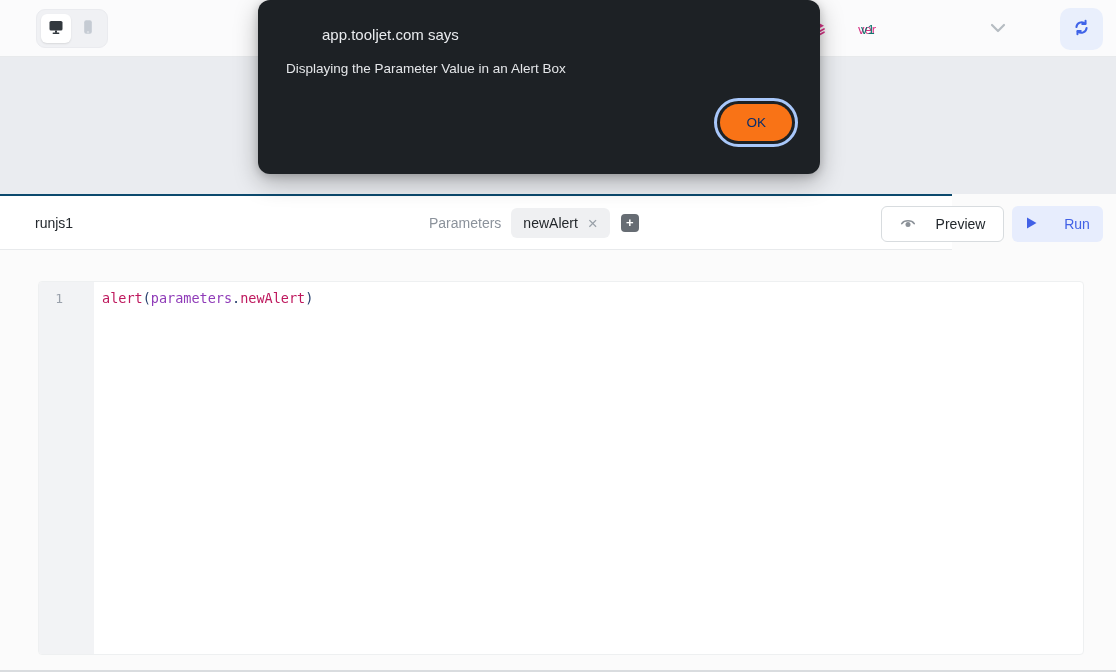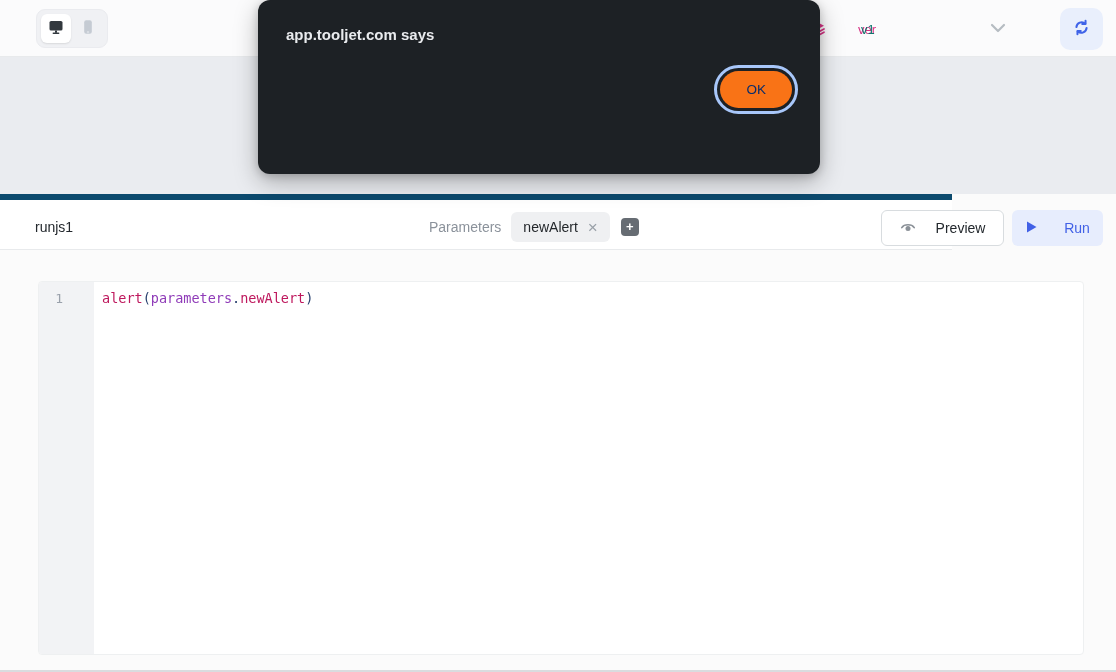--- a/index.html
+++ b/index.html
@@ -24,31 +24,31 @@
             display:flex; align-items:center; justify-content:center; }
 
   
   .canvas { position:absolute; left:0; top:57px; width:1116px; height:137px; background:#eaecf0; }
 
   
   .dialog { position:absolute; left:258px; top:0; width:562px; height:174px;
             background:#1d2125; border-radius:12px; z-index:20;
             box-shadow:0 8px 24px rgba(0,0,0,.28), 0 2px 8px rgba(0,0,0,.18);
             padding:26px 22px 0 28px; }
-  .dialog-title { font-size:15px; font-weight:bold; color:#e9ebee; line-height:18px; }
+  .dialog-title { font-size:15px; font-weight:normal; color:#e9ebee; line-height:18px;margin-left:36px; }
   .dialog-message { margin-top:17px; font-size:13.5px; color:#e4e6e9; line-height:16px; }
   .dialog-footer { margin-top:21px; display:flex; justify-content:flex-end; }
   .ok-outer { background:#1d2125; border:3px solid #a8c7fa; border-radius:999px;
             padding:3px; cursor:pointer; }
   .ok-inner { display:block; background:#f97316; color:#0a2d6b; border-radius:999px;
             padding:11px 26px; font-size:13.5px; font-family:"Liberation Sans",sans-serif; }
 
   
   .query-row { position:absolute; left:0; top:194px; width:952px; height:56px;
-            background:#ffffff; border-top:6px solid #0c4a6e; border-bottom:1px solid #e8eaec; }
+            background:#ffffff; border-top:2px solid #0c4a6e; border-bottom:1px solid #e8eaec; }
   .query-name { position:absolute; left:35px; top:19px; font-size:14px; color:#23282d; cursor:pointer; }
   .param-group { position:absolute; left:429px; top:0; height:54px; display:flex; align-items:center; }
   .param-label { font-size:14px; color:#8b929b; }
   .param-chip { display:flex; align-items:center; margin-left:10px; height:30px;
             background:#eff0f2; border-radius:6px; padding:0 12px; cursor:pointer; }
   .param-chip-name { font-size:14px; font-weight:500; color:#23272b; }
   .param-chip-x { background:none; border:none; font-size:17px; color:#99a0a8;
             margin-left:10px; cursor:pointer; line-height:1; padding:0; }
   .add-param { margin-left:11px; width:18px; height:18px; background:#666c73; border:none;
             border-radius:4px; color:#ffffff; font-size:13px; font-weight:bold; line-height:16px;
@@ -175,20 +175,21 @@
       </div>
       <div class="code-area">
         <div class="code-line"><span class="tok-fn">alert</span><span class="tok-punc">(</span><span class="tok-prop">parameters</span><span class="tok-punc">.</span><span class="tok-fn">newAlert</span><span class="tok-punc">)</span></div>
       </div>
     </div>
     <div class="bottom-divider"></div>
   </div>
 
   <div class="dialog">
     <div class="dialog-title">app.tooljet.com says</div>
+    <div class="dialog-message">Displaying the Parameter Value in an Alert Box</div>
     <div class="dialog-footer">
       <button class="ok-outer">
         <span class="ok-inner">OK</span>
       </button>
     </div>
   </div>
 
 </div>
 
 </body></html>

